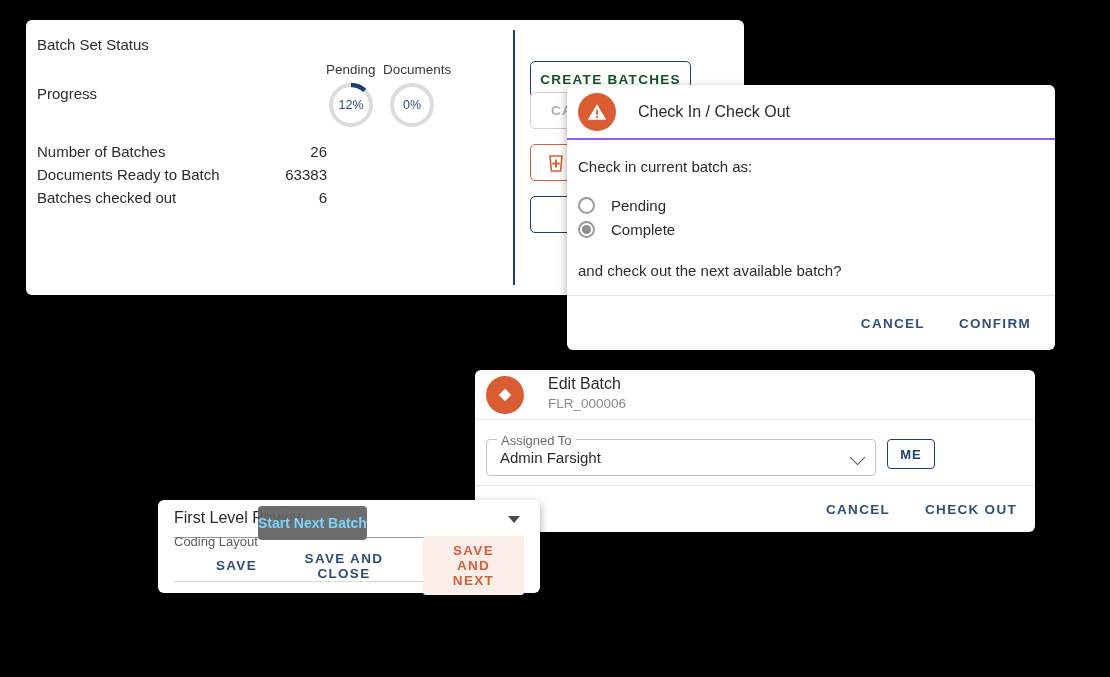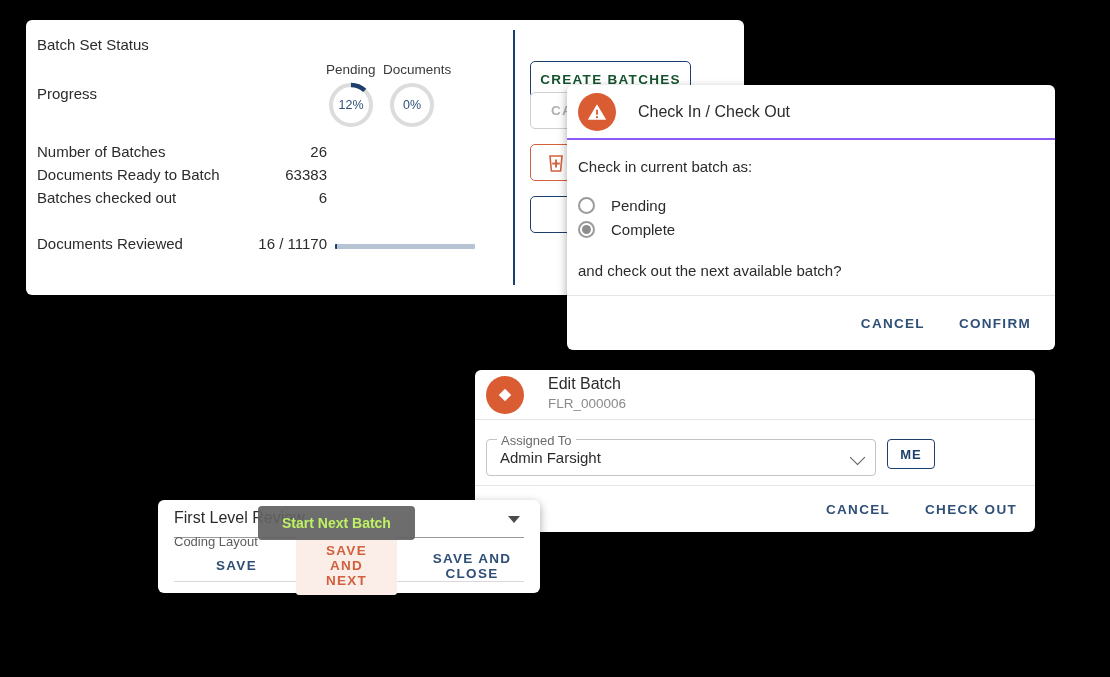--- a/index.html
+++ b/index.html
@@ -227,22 +227,22 @@
     color: #2f4f77; padding: 6px 12px;
   }
   #btn-save { margin-left: 30px; }
   #btn-save-and-next {
     color: #d2603c; background: #fbeee8; border-radius: 3px;
     margin-left: 18px; padding: 7px 14px;
   }
   #btn-save-and-close { margin-left: 14px; }
   #tooltip-start-next-batch {
     position: absolute; left: 100px; top: 6px;
-    background: rgba(97,97,97,0.92); color: #bef264;
-    padding: 9px 24px; border-radius: 4px;
+    background: rgba(97,97,97,0.92); color: #7dd3fc;
+    padding: 9px 0; border-radius: 4px;
     font-size: 14px; font-weight: bold; white-space: nowrap;
   }
 </style>
 </head>
 <body>
 
 <div id="stage">
 
   <div class="card" id="batch-status-card">
 
@@ -273,27 +273,20 @@
       <span class="stat-label">Number of Batches</span>
       <span class="stat-value">26</span>
     </div>
     <div class="stat-row" style="top:146px">
       <span class="stat-label">Documents Ready to Batch</span>
       <span class="stat-value">63383</span>
     </div>
     <div class="stat-row" style="top:169px">
       <span class="stat-label">Batches checked out</span>
       <span class="stat-value">6</span>
-    </div>
-    <div class="stat-row" style="top:215px">
-      <span class="stat-label">Documents Reviewed</span>
-      <span class="stat-value">16 / 11170</span>
-      <span class="stat-bar">
-          <i id="bar-docs" style="width: 1.2%;"></i>
-        </span>
     </div>
 
     <div id="bss-divider"></div>
 
     <div class="act-btn" id="btn-create-batches">CREATE BATCHES</div>
 
     <div class="act-btn" id="btn-cancel-ghost">CA</div>
 
     <div class="act-btn" id="btn-delete-batches">
       <svg class="trash-ico" viewBox="0 0 18 20" aria-hidden="true">
@@ -370,20 +363,20 @@
 
   <div class="card" id="review-card">
     <div id="flr-select-wrap">
       <span id="flr-select-value">First Level Review</span>
       <span id="flr-caret"></span>
     </div>
     <div id="flr-sublabel">Coding Layout</div>
 
     <div id="flr-buttons">
       <button class="flr-btn" id="btn-save">SAVE</button>
+      <button class="flr-btn" id="btn-save-and-close">SAVE AND CLOSE</button>
       <button class="flr-btn" id="btn-save-and-next">SAVE AND NEXT</button>
-      <button class="flr-btn" id="btn-save-and-close">SAVE AND CLOSE</button>
     </div>
 
     <div id="tooltip-start-next-batch">Start Next Batch</div>
   </div>
 
 </div>
 
 </body></html>

